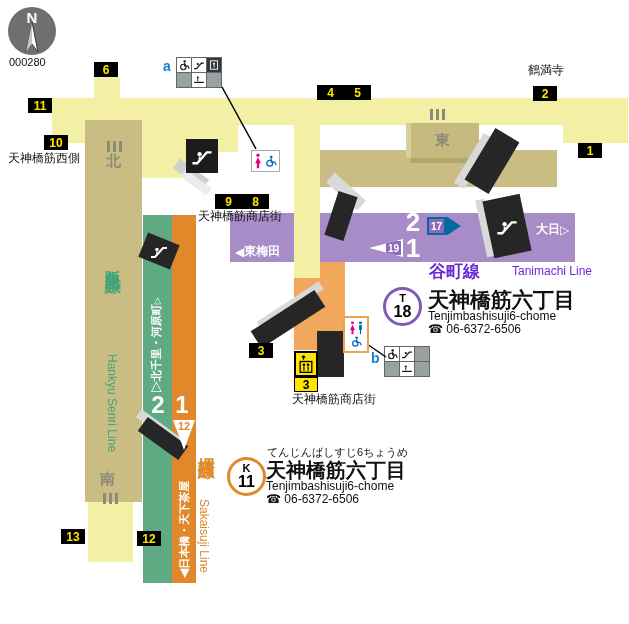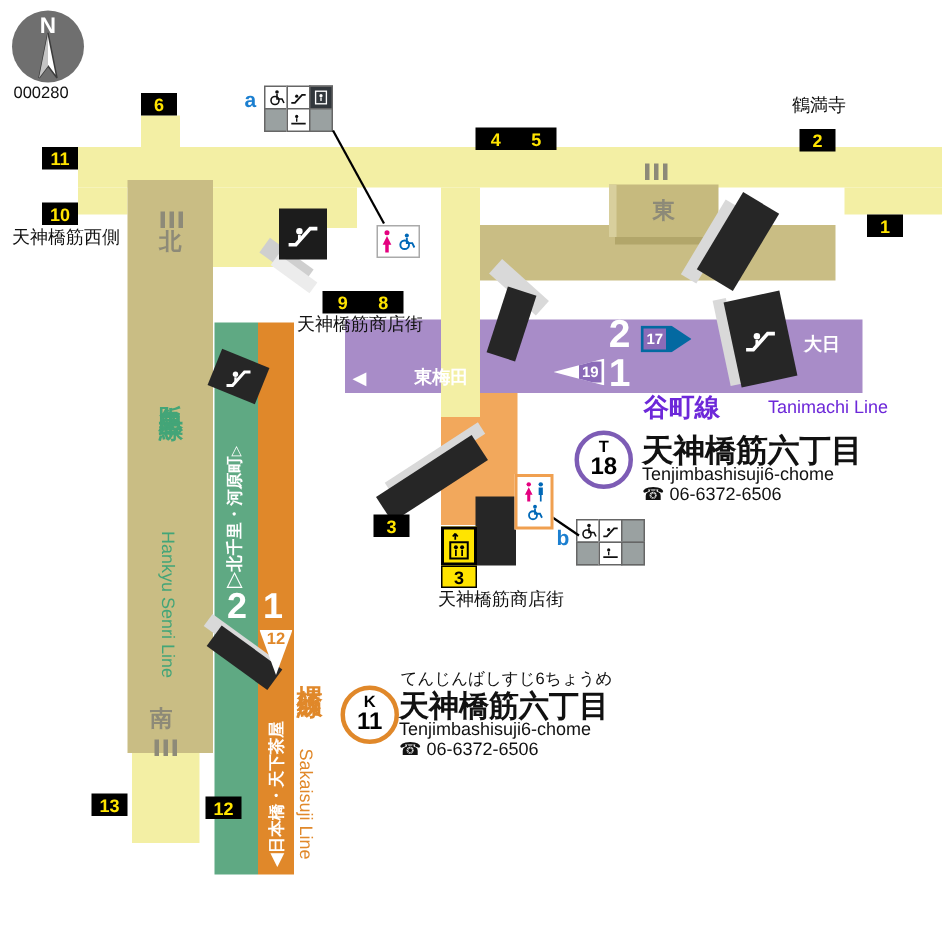--- a/index.html
+++ b/index.html
@@ -12,21 +12,21 @@
          display:flex;align-items:center;justify-content:center;height:15px;width:24px;}
   .badge.wide{width:54px;justify-content:space-around;}
   .badge.inv{background:#ffe400;color:#000;}
   .ramp{position:absolute;}
   .ticks{position:absolute;display:flex;gap:3px;}
   .ticks i{display:block;width:3px;height:11px;background:#8d8a78;}
   .arealbl{position:absolute;color:#8d8a78;font-weight:bold;font-size:15px;}
   .vkanji{writing-mode:vertical-rl;text-orientation:upright;letter-spacing:2px;}
   .sideways{writing-mode:vertical-rl;text-orientation:sideways;}
   .sideways-up{writing-mode:vertical-rl;text-orientation:sideways;transform:rotate(180deg);}
-  .stripdir{position:absolute;color:#fff;font-weight:bold;font-size:11px;display:flex;align-items:center;gap:32px;}
+  .stripdir{position:absolute;color:#fff;font-weight:bold;font-size:11px;display:flex;align-items:center;}
   .platnum{position:absolute;color:#fff;font-weight:bold;font-size:24px;line-height:1;
            display:flex;align-items:center;justify-content:center;}
   .stn-circle{position:absolute;background:#fff;border-radius:50%;display:flex;flex-direction:column;
               align-items:center;justify-content:center;line-height:1;font-weight:bold;color:#000;}
   .stn-letter{font-size:11px;}
   .stn-num{font-size:16px;}
   .fgrid{position:absolute;display:grid;grid-template-columns:repeat(3,15px);grid-auto-rows:15px;}
   .fgrid .cell{border:1px solid #666;margin:-0.5px;display:flex;align-items:center;justify-content:center;background:#fff;}
   .fgrid .cell.gray{background:#9aa1a1;}
   .fgrid .cell.dark{background:#32373c;}
@@ -206,21 +206,21 @@
       <circle cx="7.5" cy="13" r="1.6" fill="#000" stroke="none"></circle>
         <path d="M7.5 15v5" stroke-width="1.4"></path>
       <circle cx="12.5" cy="13" r="1.6" fill="#000" stroke="none"></circle>
         <path d="M12.5 15v5" stroke-width="1.4"></path>
     </svg>
   </div>
   <div class="badge inv" style="left:294px;top:377px;border:1px solid #000;box-sizing:border-box;">3</div>
 
   <div class="badge" style="left:94px;top:62px;">6</div>
   <div class="badge" style="left:28px;top:98px;">11</div>
-  <div class="badge" style="left:28px;top:135px;">10</div>
+  <div class="badge" style="left:44px;top:135px;">10</div>
   <div class="badge wide" style="left:317px;top:85px;">
     <span>4</span>
     <span>5</span>
   </div>
   <div class="badge" style="left:533px;top:86px;">2</div>
   <div class="badge" style="left:578px;top:143px;">1</div>
   <div class="badge wide" style="left:215px;top:194px;">
     <span>9</span>
     <span>8</span>
   </div>

